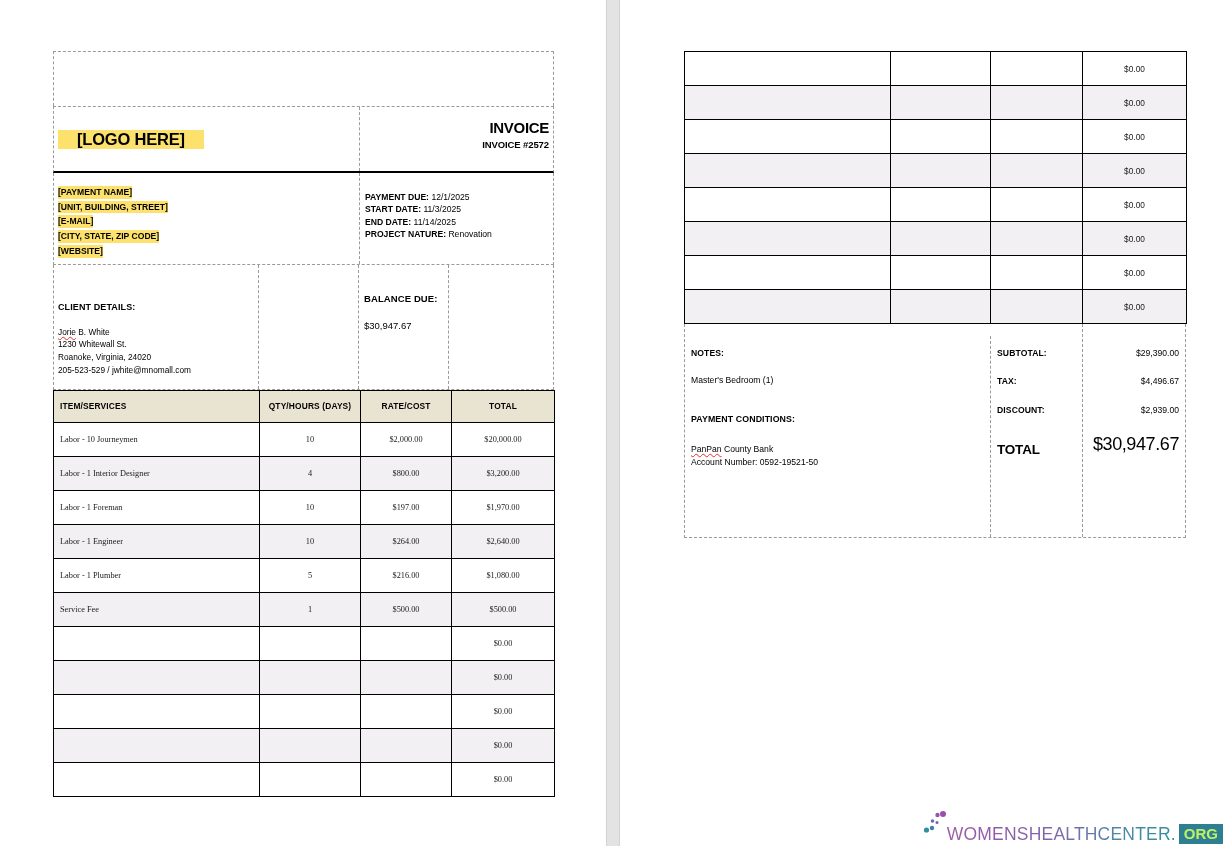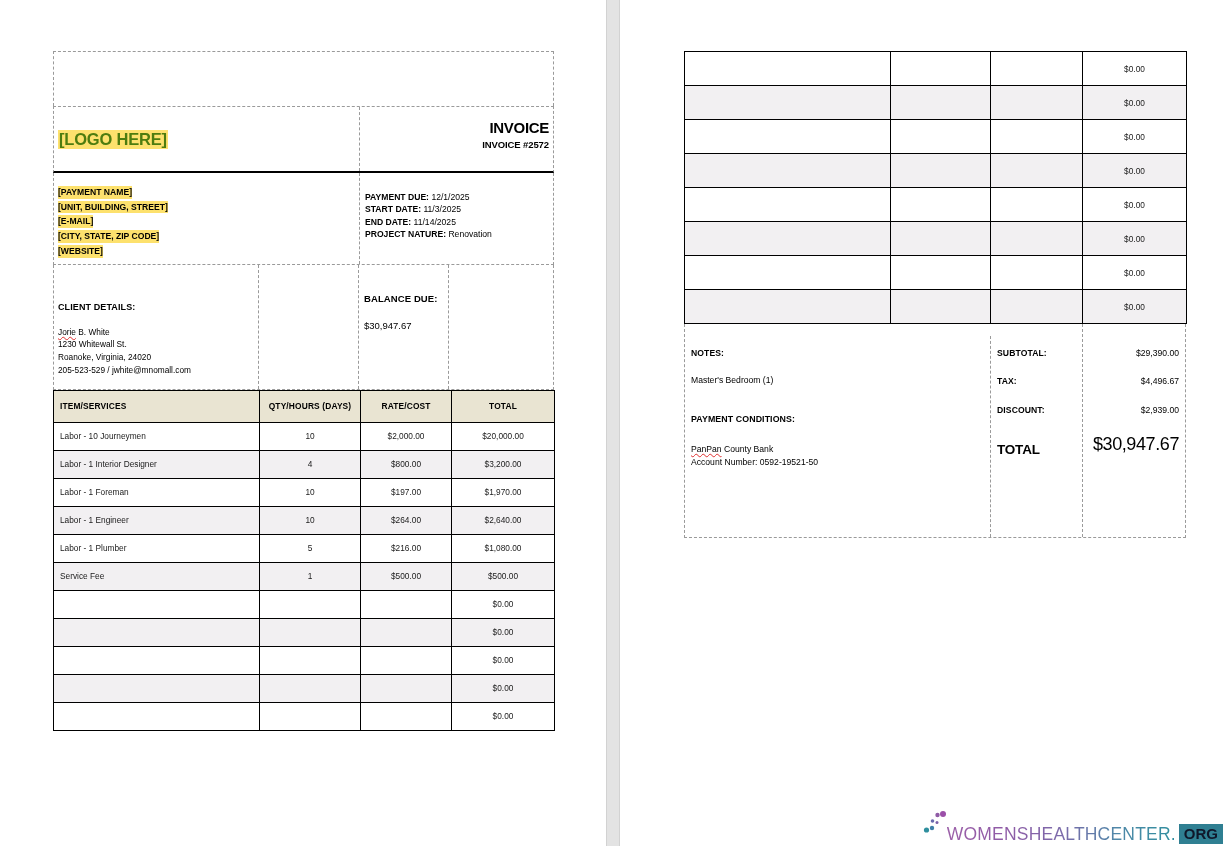--- a/index.html
+++ b/index.html
@@ -37,22 +37,22 @@
     width: 306px;
     border-right: 1px dashed #9a9a9a;
     display: flex; align-items: center;
     padding-left: 4px;
   }
   .logo-text {
     background: #fde16d;
     font-weight: bold;
     font-size: 16.5px;
     letter-spacing: -0.2px;
-    padding: 0 1px;
-    color: #4d7c0f;
+    padding: 0 19px;
+    color: #000000;
   }
   .inv-cell {
     flex: 1;
     padding: 12px 4px 0 0;
     text-align: right;
   }
   .inv-title { font-size: 15px; font-weight: bold; letter-spacing: -0.3px; }
   .inv-num { font-size: 9.5px; font-weight: bold; margin-top: 3px; letter-spacing: -0.1px; }
 
   .comp-row {
@@ -108,21 +108,21 @@
     color: #1a1a1a;
   }
   table.items th {
     background: #e9e4d2;
     font-weight: bold;
     font-size: 8.4px;
     height: 32px;
     letter-spacing: 0.15px;
     color: #000;
   }
-  table.items td { height: 28px; }
+  table.items td { height: 34px; font-family: Liberation Serif, serif; }
   .c-item { width: 206px; padding-left: 6px; text-align: left; }
   .c-qty  { width: 101px; text-align: center; }
   .c-rate { width: 91px; text-align: center; }
   .c-tot  { width: 103px; text-align: center; }
   tr.alt td { background: #f2f0f2; }
 
   
   .right-page { position: absolute; left: 684px; top: 51px; width: 502px; }
   table.items2 { border-collapse: collapse; width: 502px; table-layout: fixed; }
   table.items2 td {
@@ -174,21 +174,21 @@
     letter-spacing: 0.2px;
     background: linear-gradient(90deg,#9b5fa8 0%, #8f5ba6 25%, #7b6aaa 50%, #4e88a8 75%, #2f8f9e 100%);
     -webkit-background-clip: text;
     background-clip: text;
     color: transparent;
     font-weight: normal;
     line-height: 20px;
   }
   .wm-org {
     background: #2f7f92;
-    color: #0f172a;
+    color: #bef264;
     font-size: 15px;
     font-weight: bold;
     padding: 1px 5px 2px 5px;
     margin-left: 3px;
     line-height: 17px;
   }
 </style>
 </head>
 <body>
 

